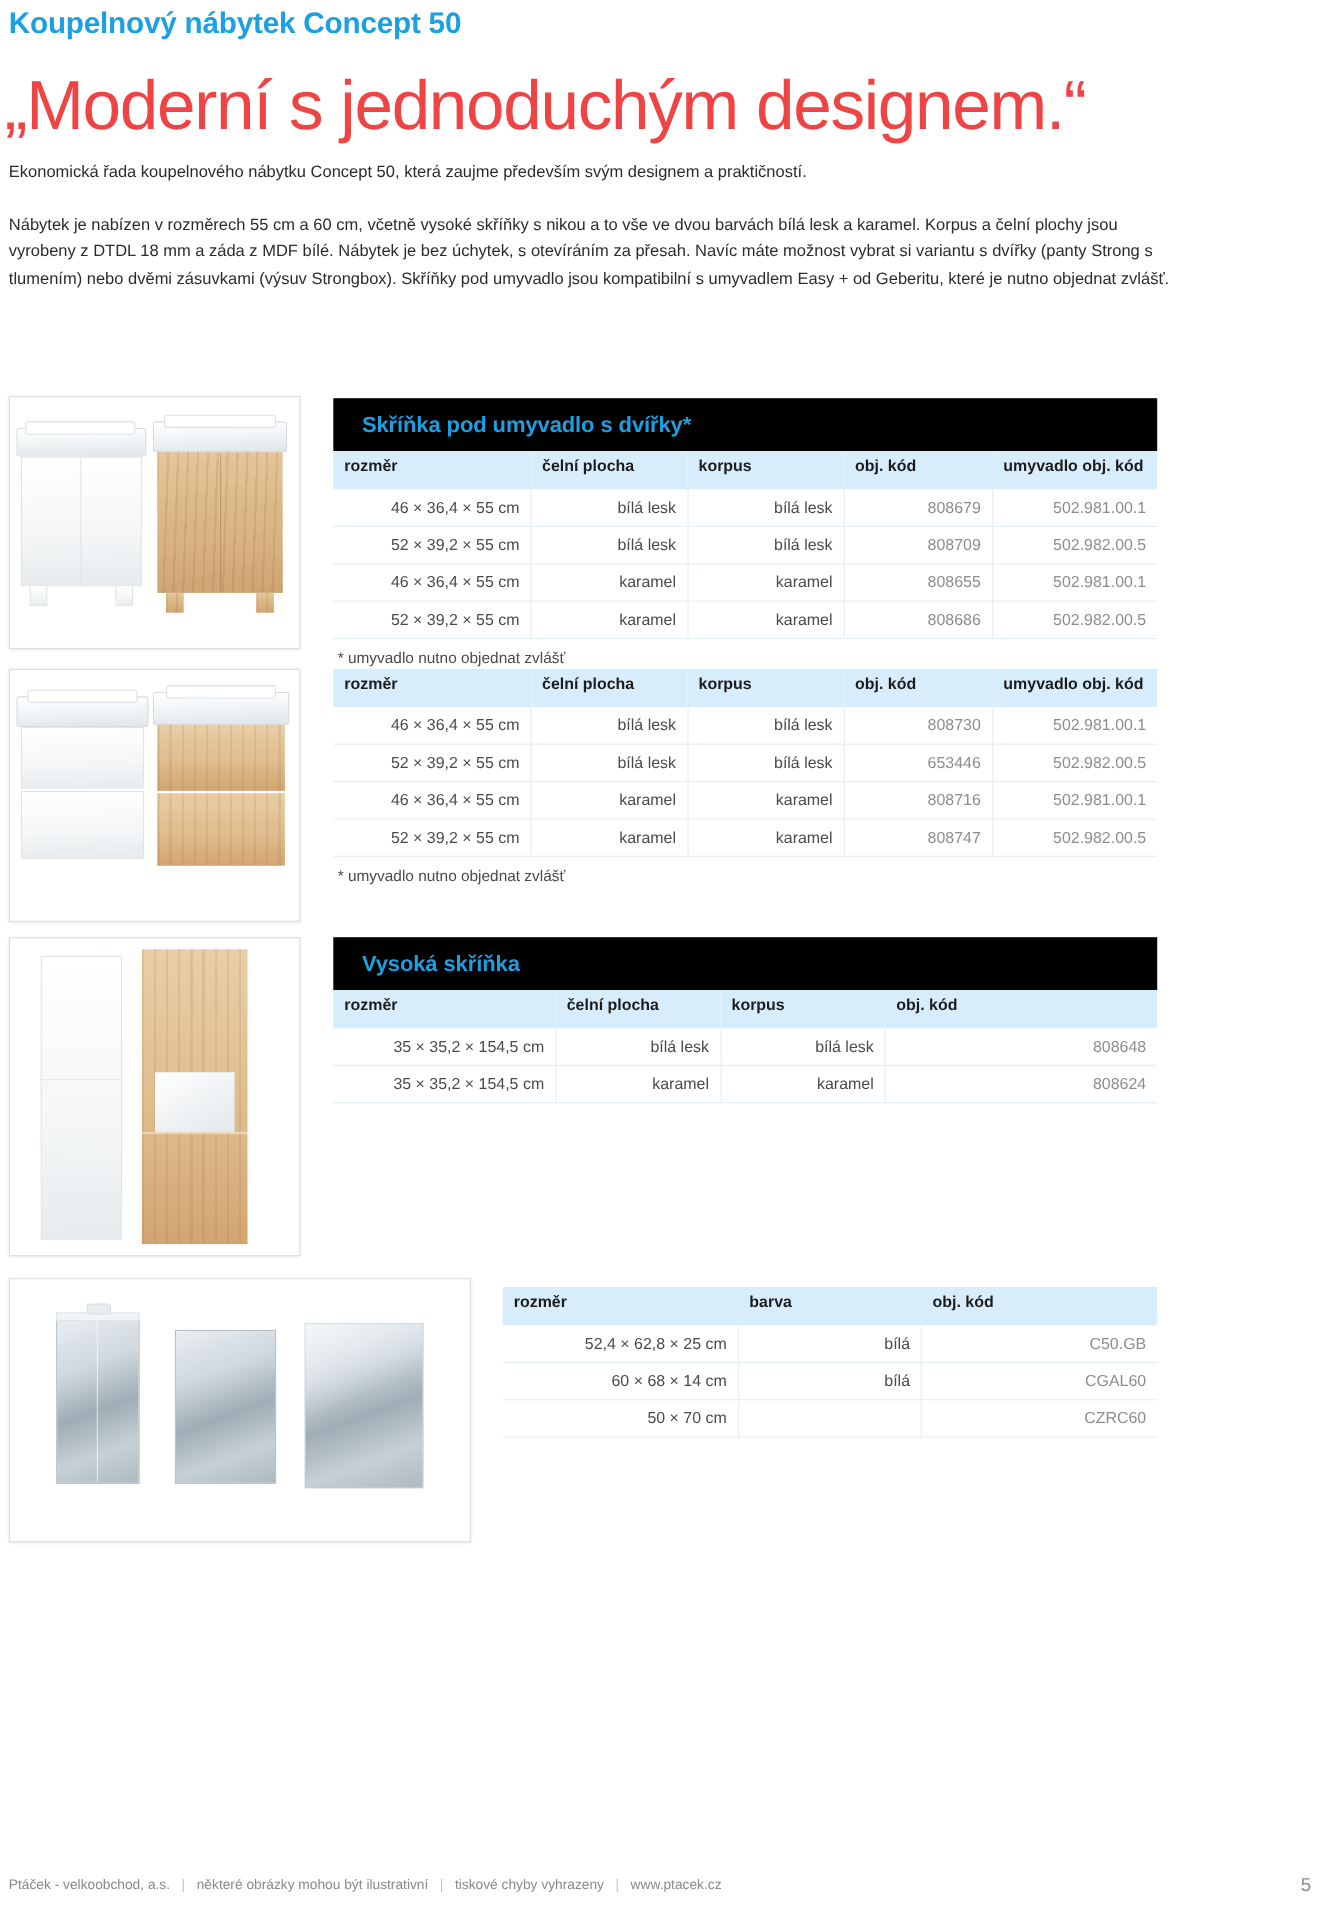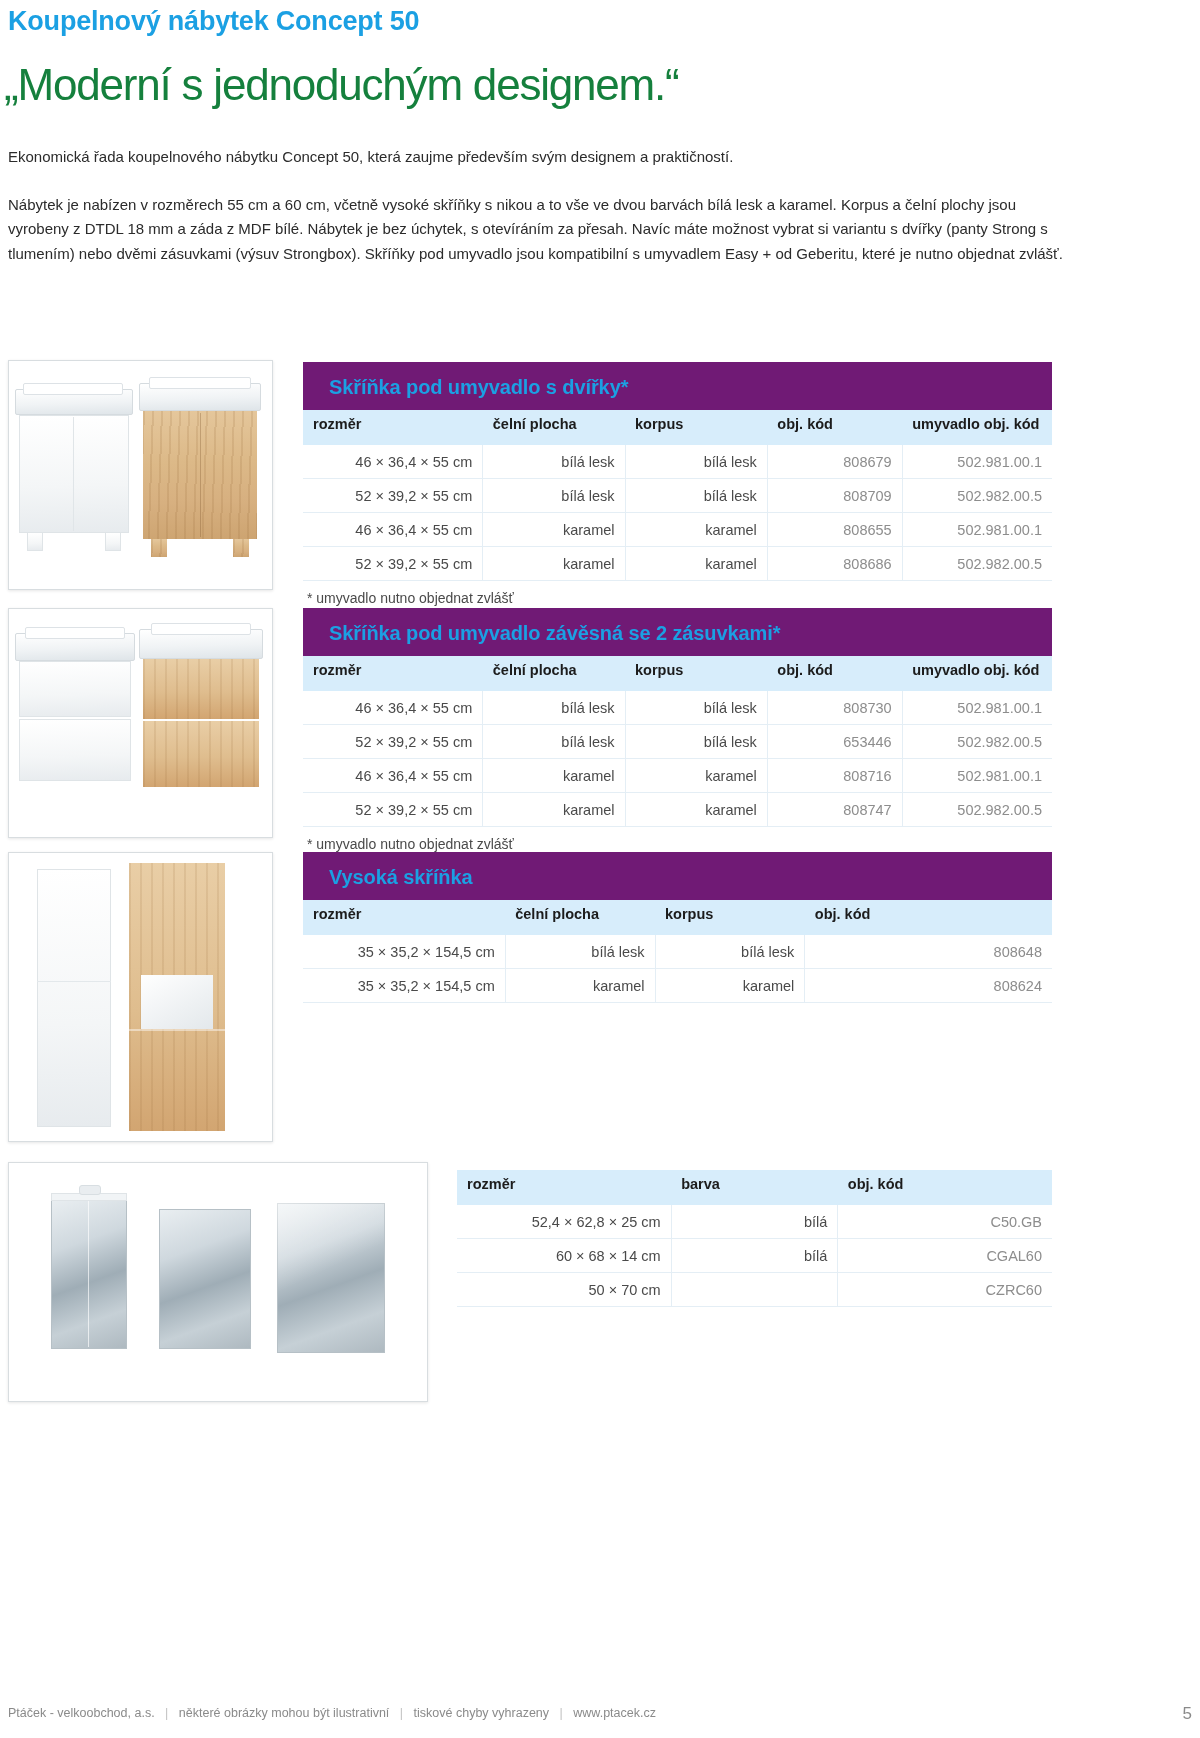--- a/index.html
+++ b/index.html
@@ -28,23 +28,23 @@
     font-size: 27px;
     font-weight: bold;
     color: #1ba0e3;
     letter-spacing: -0.2px;
     white-space: nowrap;
   }
   .headline {
     position: absolute;
     left: 4px;
     top: 60px;
-    font-size: 44px;
+    font-size: 63px;
     font-weight: 400;
-    color: #15803d;
+    color: #ef4444;
     letter-spacing: -1.2px;
     white-space: nowrap;
   }
   .intro {
     position: absolute;
     left: 8px;
     top: 145px;
     width: 1070px;
     font-size: 15px;
     line-height: 24.5px;
@@ -56,21 +56,21 @@
   .photo {
     position: absolute;
     border: 1px solid #d8dde0;
     background: #ffffff;
     overflow: hidden;
   }
 
   .tablewrap { position: absolute; }
 
   .tbl-title {
-    background: #701a75;
+    background: #000000;
     color: #1ba0e3;
     font-size: 20px;
     font-weight: bold;
     padding: 14px 0 11px 26px;
     letter-spacing: -0.1px;
   }
   table.spec {
     border-collapse: collapse;
     width: 100%;
     font-size: 14.5px;
@@ -242,21 +242,20 @@
       <div class="white-panel" style="position:absolute;left:10px;top:110px;width:112px;height:62px;"></div>
       <div class="basin" style="position:absolute;left:130px;top:20px;width:124px;height:30px;"></div>
       <div style="position:absolute;left:142px;top:14px;width:100px;height:12px;background:#fff;border:1px solid #dde2e6;border-radius:2px;"></div>
       <div class="wood2" style="position:absolute;left:134px;top:50px;width:116px;height:60px;"></div>
       <div class="wood2" style="position:absolute;left:134px;top:112px;width:116px;height:66px;"></div>
       <div style="position:absolute;left:134px;top:110px;width:116px;height:2px;background:rgba(255,255,255,.55);"></div>
     </div>
   </div>
 
   <div class="tablewrap" style="left:303px; top:608px; width:749px;">
-    <div class="tbl-title">Skříňka pod umyvadlo závěsná se 2 zásuvkami*</div>
     <table class="spec">
       <colgroup>
         <col style="width:24%">
           <col style="width:19%">
           <col style="width:19%">
           <col style="width:18%">
           <col style="width:20%">
       </colgroup>
       <thead>
         <tr>

